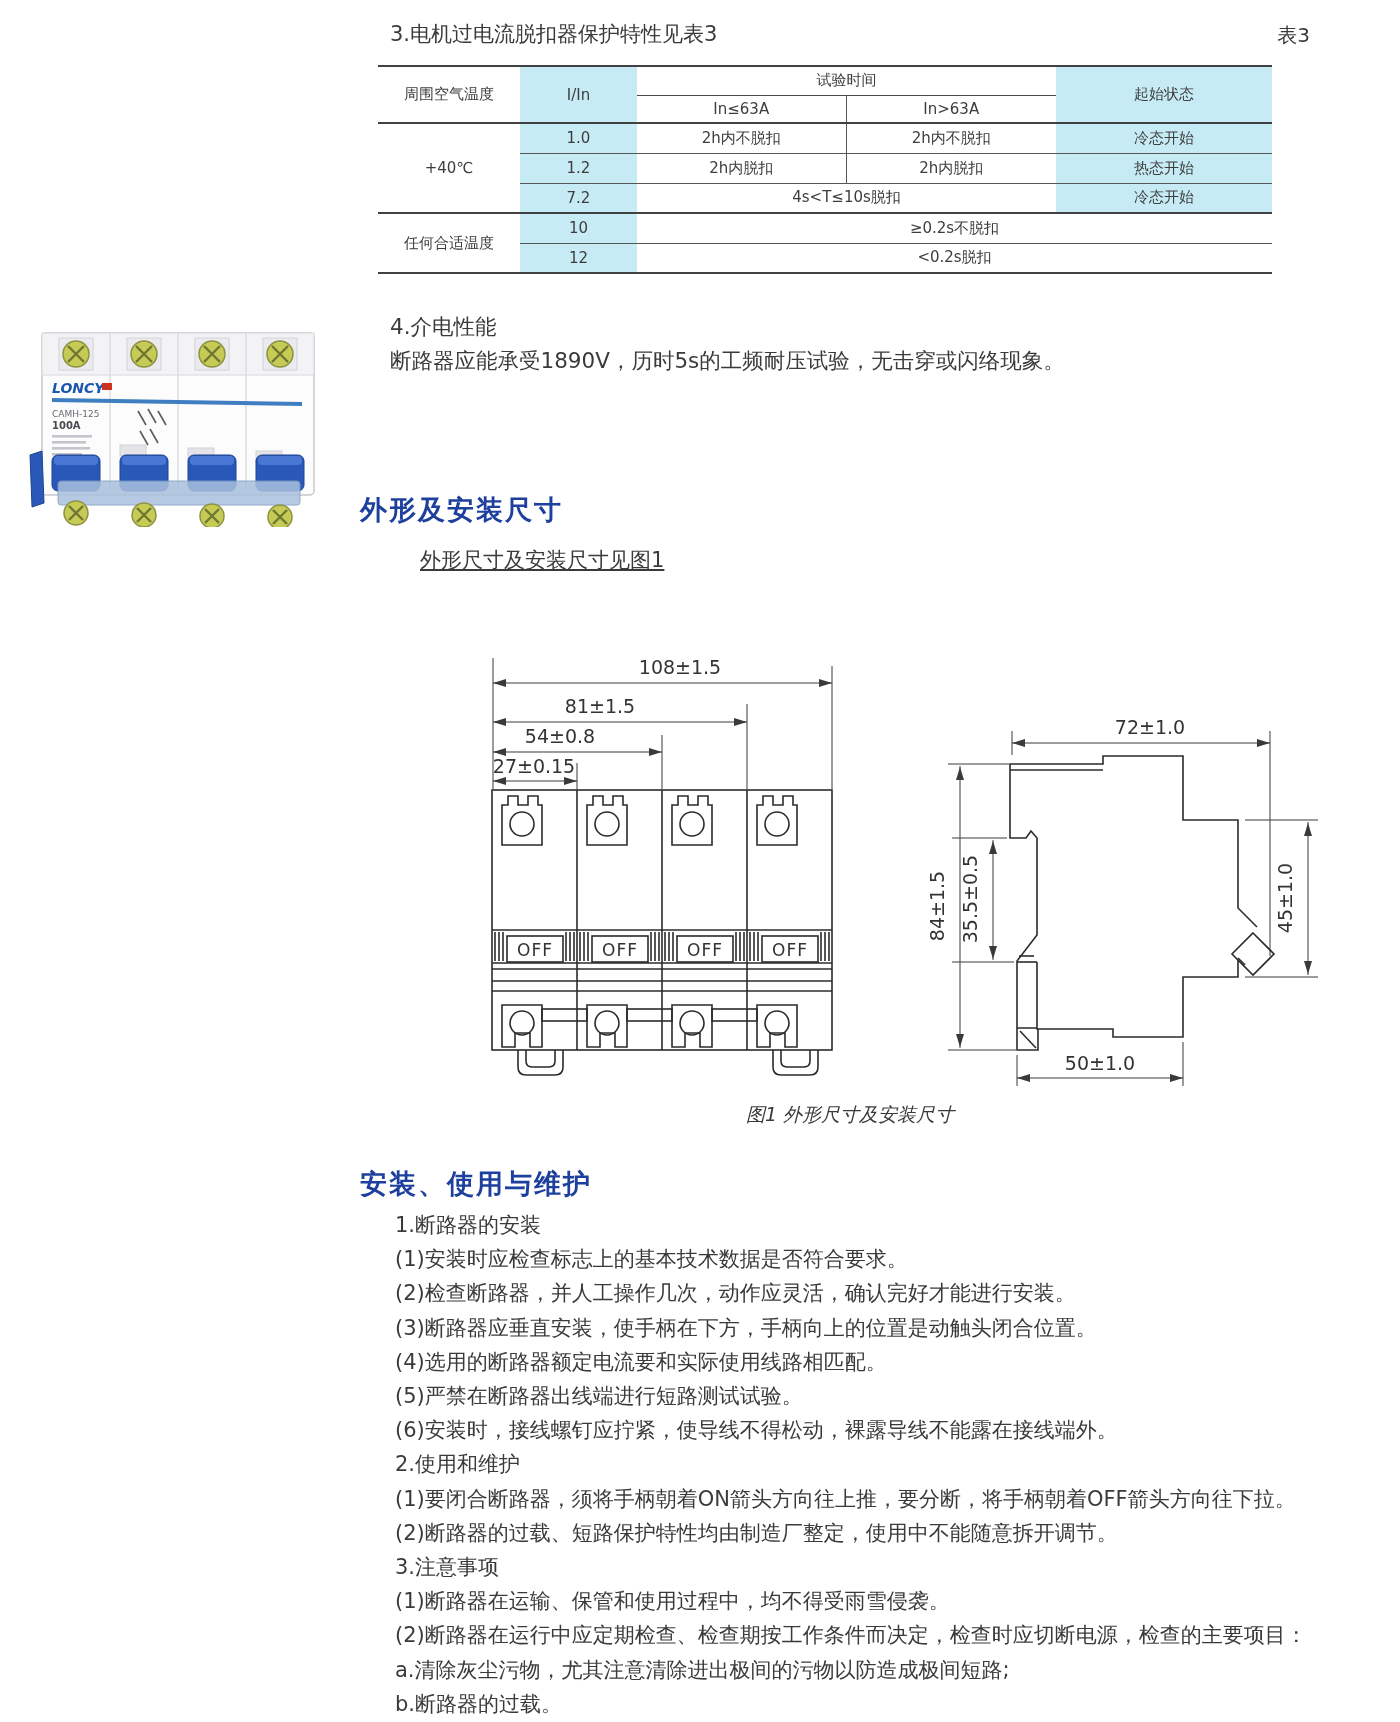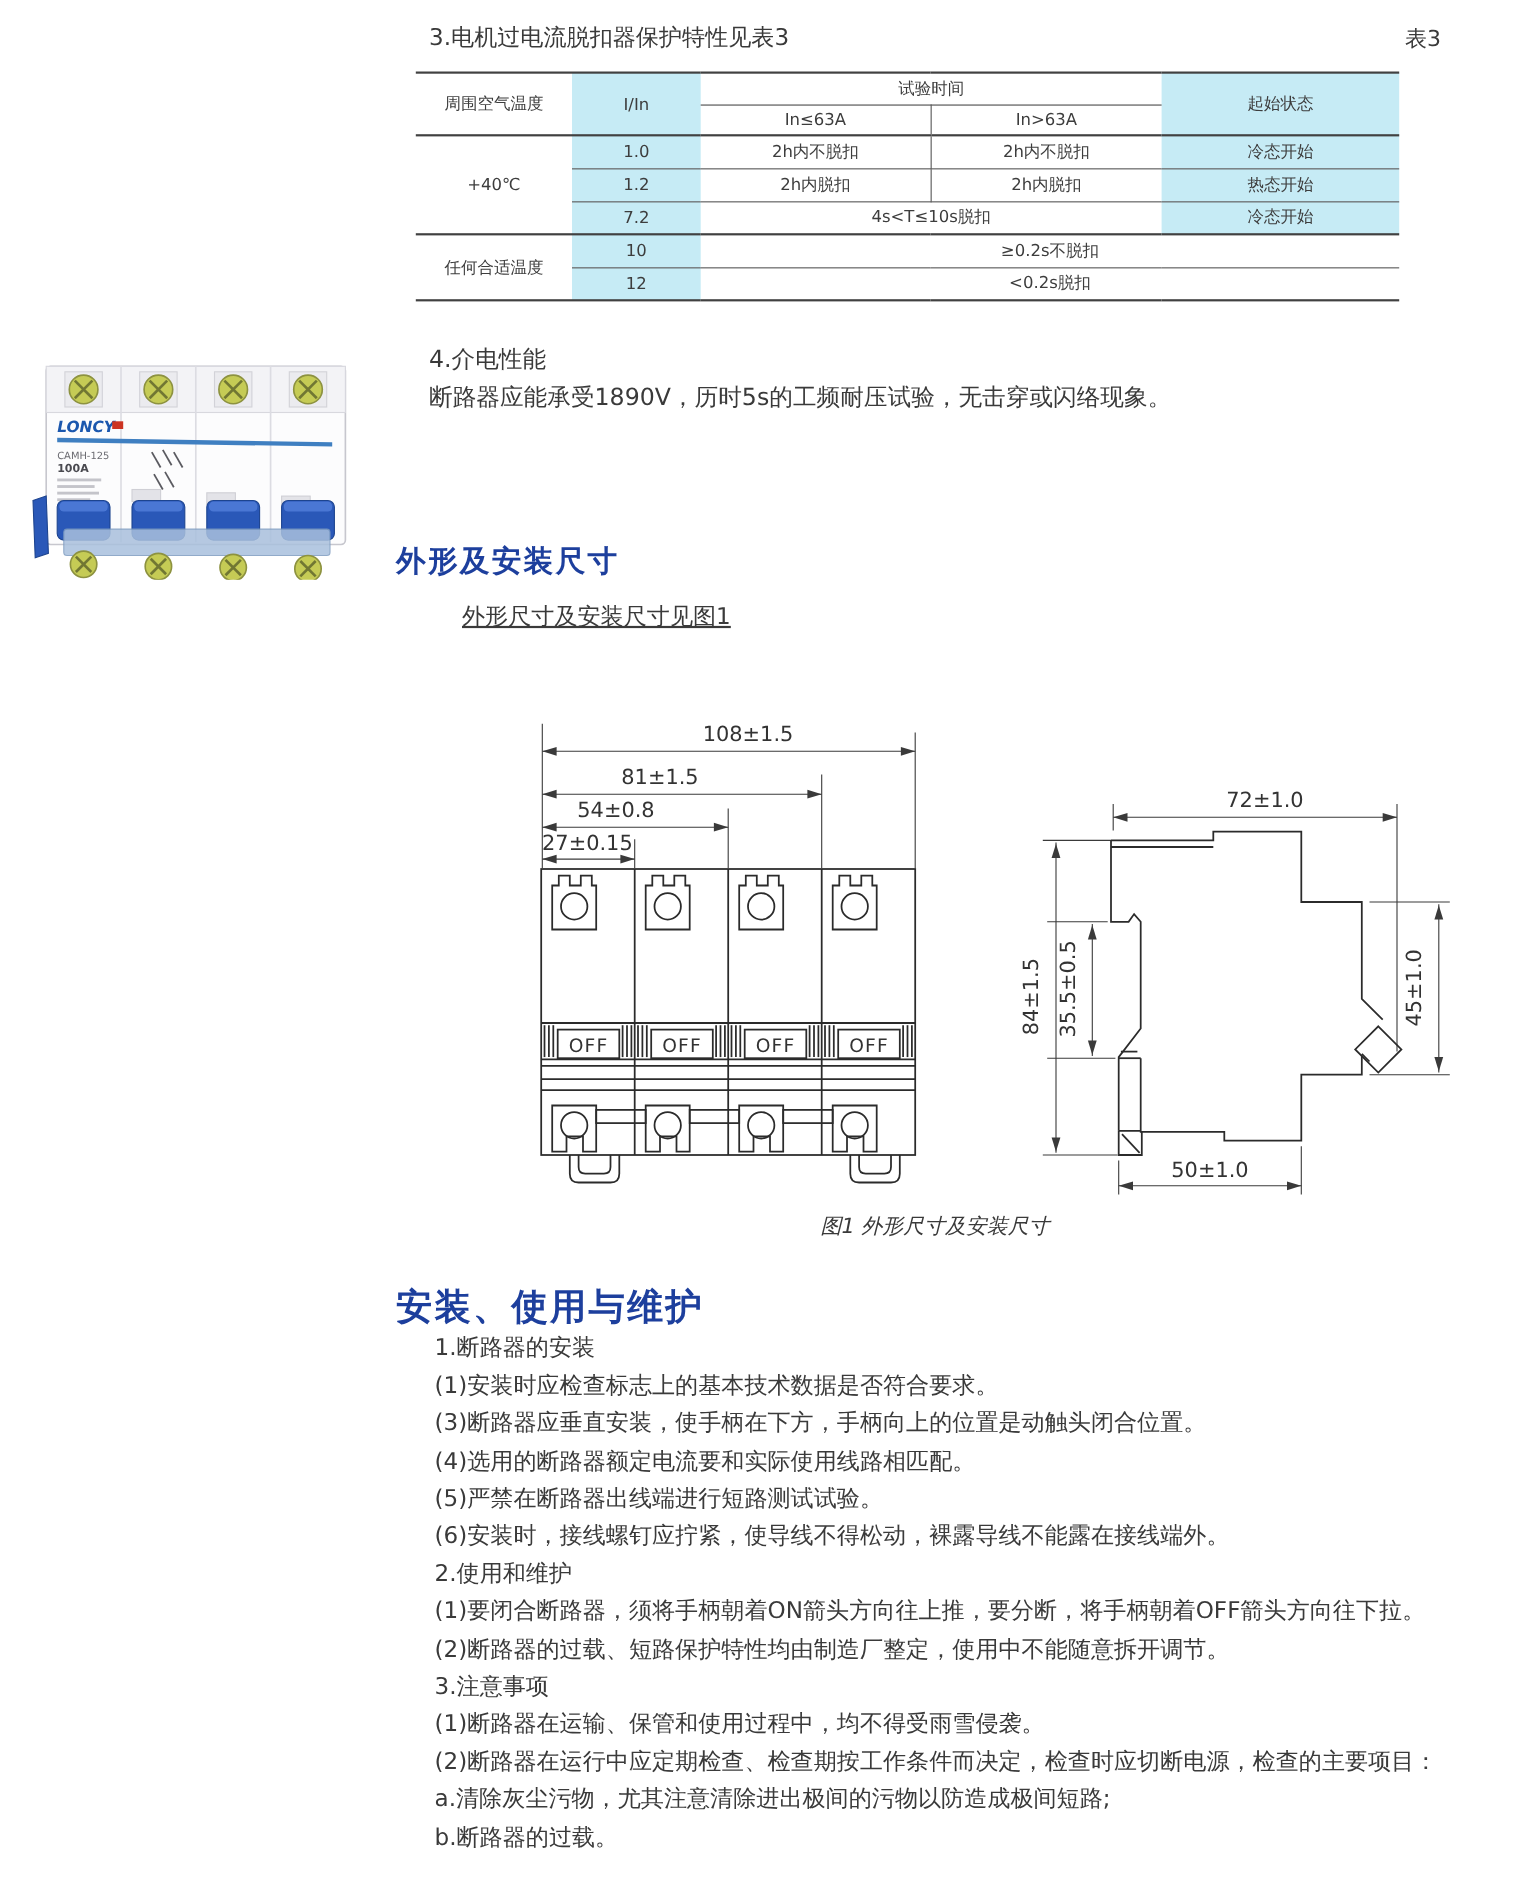--- a/index.html
+++ b/index.html
@@ -29,21 +29,21 @@
   
   .diel-title { left:390px; top:312px; font-size:21.5px; color:#3a3a3a; }
   .diel-body  { left:390px; top:346px; font-size:21.5px; color:#3a3a3a; }
 
   
   .blue-head { font-weight:bold; color:#1d3f9d; letter-spacing:2px; }
   .outline-head { left:360px; top:492px; font-size:27px; }
   .outline-intro { left:420px; top:546px; font-size:21px; color:#3a3a3a;text-decoration:underline; }
   .fig-caption { left:380px; top:1102px; width:940px; text-align:center;
                  font-size:19px; color:#3a3a3a;font-style:italic; }
-  .install-head { left:360px; top:1166px; font-size:33px; }
+  .install-head { left:360px; top:1166px; font-size:27px; }
 
   
   .install-list { left:395px; top:1208px; font-size:21px; color:#3a3a3a; }
   .install-list div { line-height:34.2px; white-space:nowrap; }
 
   
   svg.fig1 { position:absolute; left:430px; top:600px; }
   svg.fig1 .thin line, svg.fig1 .thin path { stroke:#3a3a3a; stroke-width:1; fill:none; }
   svg.fig1 .bodyln line, svg.fig1 .bodyln path, svg.fig1 .bodyln rect,
   svg.fig1 .bodyln circle, svg.fig1 .bodyln polygon
@@ -360,20 +360,21 @@
     </g>
   </svg>
 
   <div class="abs fig-caption">图1 外形尺寸及安装尺寸</div>
 
   <div class="abs blue-head install-head">安装、使用与维护</div>
 
   <div class="abs install-list">
     <div>1.断路器的安装</div>
     <div>(1)安装时应检查标志上的基本技术数据是否符合要求。</div>
+    <div>(2)检查断路器，并人工操作几次，动作应灵活，确认完好才能进行安装。</div>
     <div>(3)断路器应垂直安装，使手柄在下方，手柄向上的位置是动触头闭合位置。</div>
     <div>(4)选用的断路器额定电流要和实际使用线路相匹配。</div>
     <div>(5)严禁在断路器出线端进行短路测试试验。</div>
     <div>(6)安装时，接线螺钉应拧紧，使导线不得松动，裸露导线不能露在接线端外。</div>
     <div>2.使用和维护</div>
     <div>(1)要闭合断路器，须将手柄朝着ON箭头方向往上推，要分断，将手柄朝着OFF箭头方向往下拉。</div>
     <div>(2)断路器的过载、短路保护特性均由制造厂整定，使用中不能随意拆开调节。</div>
     <div>3.注意事项</div>
     <div>(1)断路器在运输、保管和使用过程中，均不得受雨雪侵袭。</div>
     <div>(2)断路器在运行中应定期检查、检查期按工作条件而决定，检查时应切断电源，检查的主要项目：</div>

